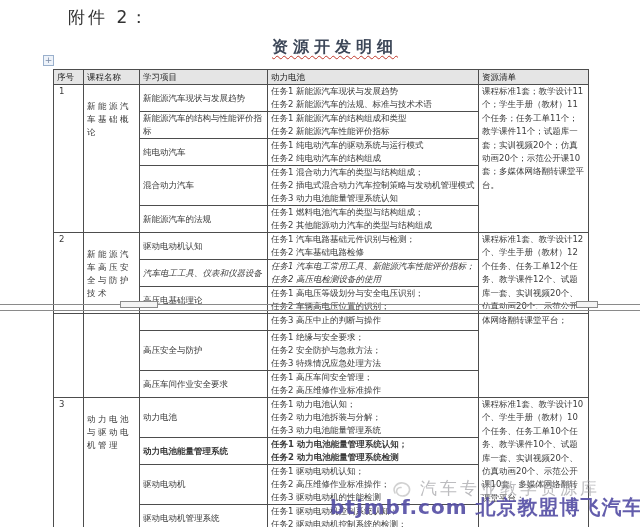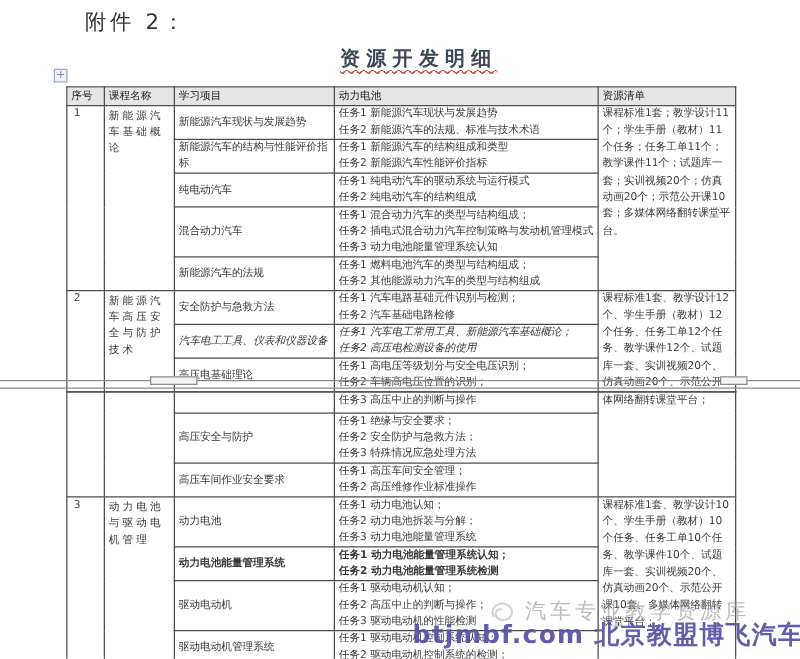--- a/index.html
+++ b/index.html
@@ -30,21 +30,21 @@
   table { border-collapse:collapse; table-layout:fixed; width:535px; }
   td,th {
     border:1px solid #4d4d4d; vertical-align:top;
     font-size:8.5px; line-height:13px; padding:0 3px; overflow:hidden;
   }
   th {
     background:#e5e5e5; font-weight:normal; text-align:left;
     height:14px; line-height:14px; color:#222;
   }
   .no-cell { padding-left:5px; }
-  .course-cell { letter-spacing:2.5px; padding-top:2px; }
+  .course-cell { letter-spacing:2.5px; padding-top:15px; }
   .project-cell { vertical-align:middle; }
   .task-line { white-space:nowrap; overflow:hidden; }
   .res-inner { word-break:break-all; line-height:13.4px; overflow:hidden; }
   .page-break { position:absolute; left:0; top:304px; width:640px; height:8px; }
   .pb-line { position:absolute; left:0; width:640px; height:1px; background:#8a8a8a; }
   .pb-line.top { top:0; }
   .pb-line.bottom { top:6px; }
   .pb-tab {
     position:absolute; top:-3px; width:38px; height:7px;
     background:#f4f4f4; border:1px solid #8a8a8a;
@@ -127,33 +127,33 @@
         <tr style="height: 26px;">
           <td class="project-cell">新能源汽车的法规</td>
           <td class="tasks-cell">
             <div class="task-line">任务1 燃料电池汽车的类型与结构组成；</div>
             <div class="task-line">任务2 其他能源动力汽车的类型与结构组成</div>
           </td>
         </tr>
         <tr style="height: 26px;">
           <td class="no-cell" rowspan="3">2</td>
           <td class="course-cell" rowspan="3">新能源汽车高压安全与防护技术</td>
-          <td class="project-cell">安全防护与急救方法</td>
+          <td class="project-cell">驱动电动机认知</td>
           <td class="tasks-cell">
             <div class="task-line">任务1 汽车电路基础元件识别与检测；</div>
             <div class="task-line">任务2  汽车基础电路检修</div>
           </td>
           <td class="res-cell" rowspan="3">
             <div class="res-inner" style="max-height: 76px;">课程标准1套、教学设计12个、学生手册（教材）12个任务、任务工单12个任务、教学课件12个、试题库一套、实训视频20个、仿真动画20个、示范公开课10套、多媒体网络翻转课堂平台；</div>
           </td>
         </tr>
         <tr style="height: 26px; font-style: italic;">
           <td class="project-cell">汽车电工工具、仪表和仪器设备</td>
           <td class="tasks-cell">
-            <div class="task-line">任务1 汽车电工常用工具、新能源汽车基础概论；</div>
+            <div class="task-line">任务1 汽车电工常用工具、新能源汽车性能评价指标；</div>
             <div class="task-line">任务2 高压电检测设备的使用</div>
           </td>
         </tr>
         <tr style="height: 26px;">
           <td class="project-cell">高压电基础理论</td>
           <td class="tasks-cell">
             <div class="task-line">任务1 高电压等级划分与安全电压识别；</div>
             <div class="task-line">任务2 车辆高电压位置的识别；</div>
           </td>
         </tr>
@@ -221,21 +221,21 @@
           <td class="project-cell">动力电池能量管理系统</td>
           <td class="tasks-cell">
             <div class="task-line">任务1 动力电池能量管理系统认知；</div>
             <div class="task-line">任务2 动力电池能量管理系统检测</div>
           </td>
         </tr>
         <tr style="height: 39px;">
           <td class="project-cell">驱动电动机</td>
           <td class="tasks-cell">
             <div class="task-line">任务1  驱动电动机认知；</div>
-            <div class="task-line">任务2 高压中止的判断与操作；</div>
+            <div class="task-line">任务2 高压维修作业标准操作；</div>
             <div class="task-line">任务3 驱动电动机的性能检测</div>
           </td>
         </tr>
         <tr style="height: 26px;">
           <td class="project-cell">驱动电动机管理系统</td>
           <td class="tasks-cell">
             <div class="task-line">任务1 驱动电动机控制系统认知；</div>
             <div class="task-line">任务2 驱动电动机控制系统的检测；</div>
           </td>
         </tr>

